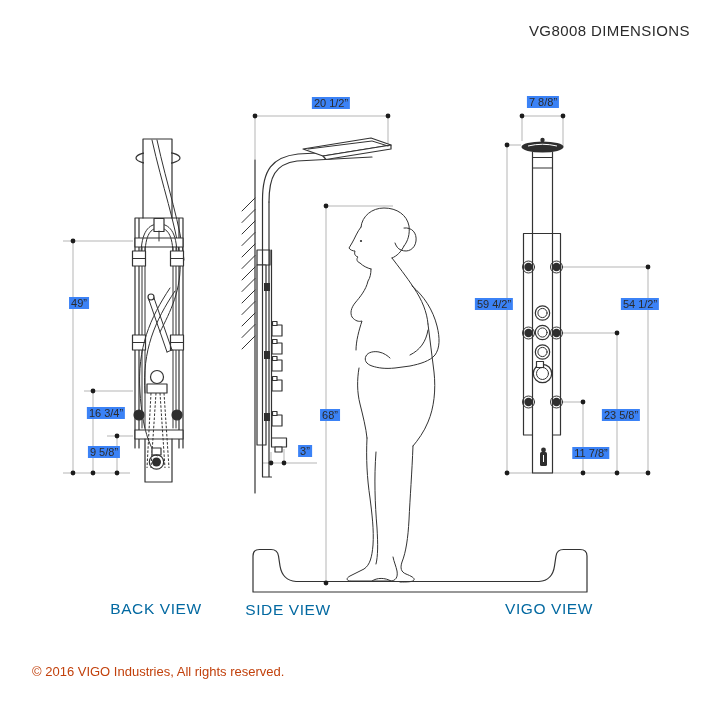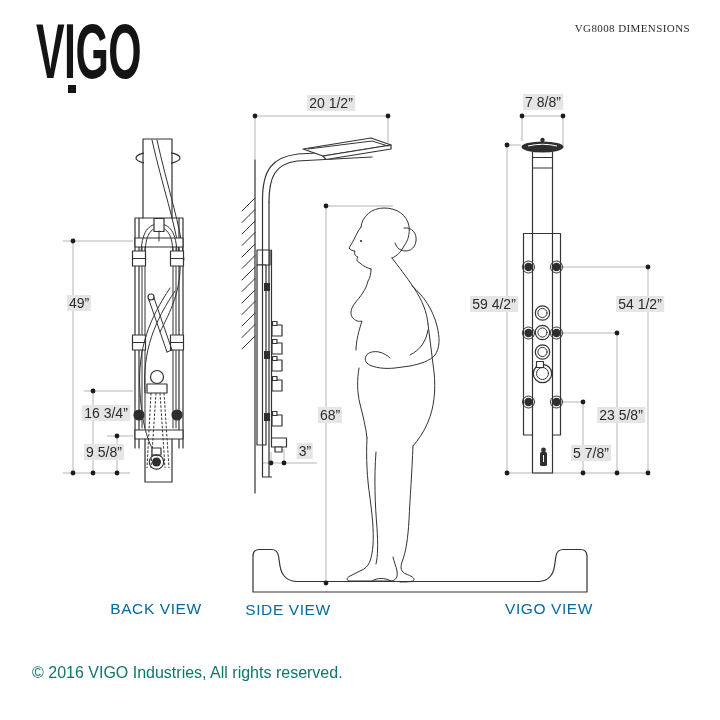--- a/index.html
+++ b/index.html
@@ -2,44 +2,40 @@
 <html><head>
 <meta charset="utf-8">
 <style>
   html,body{margin:0;padding:0;background:#fff;}
   .canvas{position:relative;width:720px;height:720px;background:#ffffff;overflow:hidden;
           font-family:"Liberation Sans",sans-serif;color:#2b2b2b;}
   .logo{position:absolute;left:36px;top:12px;width:140px;height:100px;}
   .logo-text{display:inline-block;font-size:78px;font-weight:bold;line-height:1;color:#141414;
              letter-spacing:-1px;transform:scaleX(0.55);transform-origin:left top;}
   .logo-dot{position:absolute;left:32px;top:73px;width:8px;height:8px;background:#141414;}
-  .title{position:absolute;right:30px;top:22px;font-size:11px;letter-spacing:0.4px;color:#2b2b2b;font-family:Liberation Serif, serif;}
-  .dim-label{position:absolute;transform:translate(-50%,-50%);font-size:14px;white-space:nowrap;
-             background:#e5e5e5;padding:0 2px;color:#2b2b2b;}
+  .title{position:absolute;right:30px;top:22px;font-size:15px;letter-spacing:0.4px;color:#2b2b2b;}
+  .dim-label{position:absolute;transform:translate(-50%,-50%);font-size:11px;white-space:nowrap;
+             background:#3b82f6;padding:0 2px;color:#2b2b2b;}
   .view-label{position:absolute;transform:translate(-50%,-50%);font-size:15.5px;letter-spacing:0.6px;
               color:#0369a1;white-space:nowrap;}
-  .copyright{position:absolute;left:32px;top:664px;font-size:16px;color:#0f766e;}
+  .copyright{position:absolute;left:32px;top:664px;font-size:13px;color:#c2410c;}
   svg .ln{stroke:#333333;stroke-width:1.2;fill:none;stroke-linecap:round;stroke-linejoin:round;}
   svg .lnt{stroke:#333333;stroke-width:1;fill:none;stroke-linecap:round;stroke-linejoin:round;}
   svg .lnf{stroke:#333333;stroke-width:1.2;fill:#ffffff;stroke-linejoin:round;}
   svg .dk{fill:#2e2e2e;stroke:none;}
   svg .dkl{stroke:#2e2e2e;stroke-width:1.2;fill:#2e2e2e;}
   svg .dim{stroke:#b5b5b5;stroke-width:1;fill:none;}
   svg .dot{fill:#1c1c1c;stroke:none;}
   svg .rib{stroke:#333333;stroke-width:1;fill:none;stroke-dasharray:2.5,1.6;}
 </style>
 </head>
 <body>
 
 <div class="canvas">
 
-  <div class="logo">
-    <span class="logo-text">VIGO</span>
-    <span class="logo-dot"></span>
-  </div>
 
   <div class="title">VG8008 DIMENSIONS</div>
 
   <svg width="720" height="720" viewBox="0 0 720 720">
 
     <g>
       <g>
         <path class="dim" d="M63,241H133 M73,241V473 M84,391H133 M93,391V473 M107,436H133 M117,436V473 M63,473H130"></path>
         <circle class="dot" cx="73" cy="241" r="2.4"></circle>
           <circle class="dot" cx="93" cy="391" r="2.4"></circle>
@@ -210,21 +206,21 @@
   <span class="dim-label" style="left:104px;top:452px">9 5/8”</span>
 
   <span class="dim-label" style="left:331px;top:103px">20 1/2”</span>
   <span class="dim-label" style="left:330px;top:415px">68”</span>
   <span class="dim-label" style="left:305px;top:451px">3”</span>
 
   <span class="dim-label" style="left:543px;top:102px">7 8/8”</span>
   <span class="dim-label" style="left:494px;top:304px">59 4/2”</span>
   <span class="dim-label" style="left:640px;top:304px">54 1/2”</span>
   <span class="dim-label" style="left:621px;top:415px">23 5/8”</span>
-  <span class="dim-label" style="left:591px;top:453px">5 7/8”</span>
+  <span class="dim-label" style="left:591px;top:453px">11 7/8”</span>
 
   
   <div class="view-label" style="left:156px;top:609px">BACK VIEW</div>
   <div class="view-label" style="left:288px;top:610px">SIDE VIEW</div>
   <div class="view-label" style="left:549px;top:609px">VIGO VIEW</div>
 
   <div class="copyright">© 2016 VIGO Industries, All rights reserved.</div>
 </div>
 
 </body></html>

